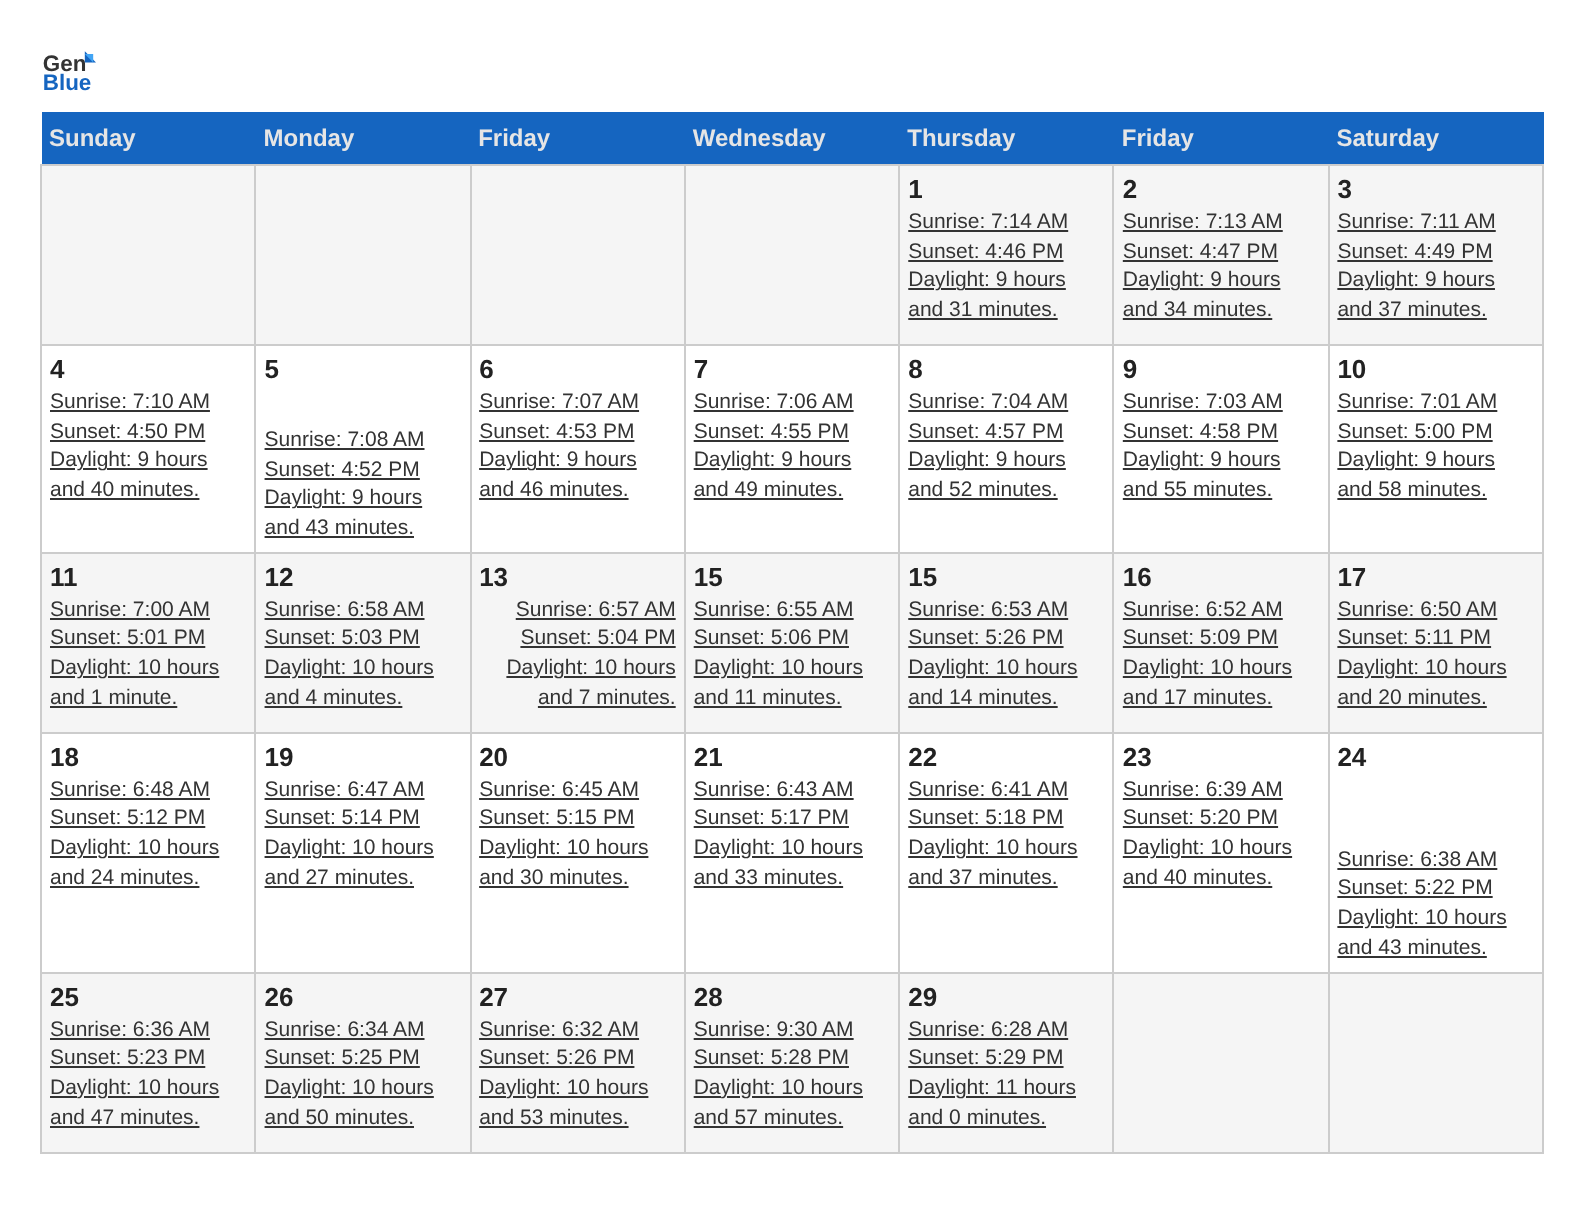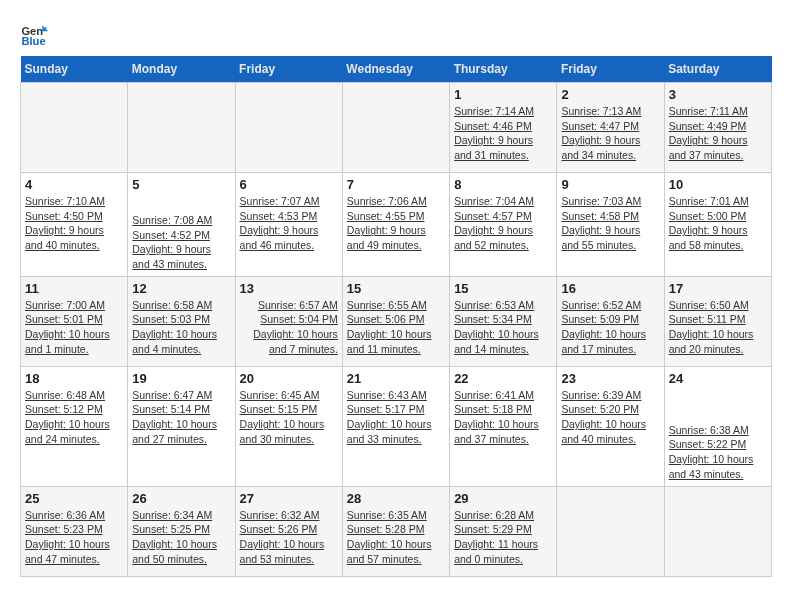--- a/index.html
+++ b/index.html
@@ -217,21 +217,21 @@
         <td>
           <div class="day-number">15</div>
           <div class="day-info" style="white-space: pre-line;">Sunrise: 6:55 AM
 Sunset: 5:06 PM
 Daylight: 10 hours
 and 11 minutes.</div>
         </td>
         <td>
           <div class="day-number">15</div>
           <div class="day-info" style="white-space: pre-line;">Sunrise: 6:53 AM
-Sunset: 5:34 PM
+Sunset: 5:26 PM
 Daylight: 10 hours
 and 14 minutes.</div>
         </td>
         <td>
           <div class="day-number">16</div>
           <div class="day-info" style="white-space: pre-line;">Sunrise: 6:52 AM
 Sunset: 5:09 PM
 Daylight: 10 hours
 and 17 minutes.</div>
         </td>
@@ -311,21 +311,21 @@
         </td>
         <td>
           <div class="day-number">27</div>
           <div class="day-info" style="white-space: pre-line;">Sunrise: 6:32 AM
 Sunset: 5:26 PM
 Daylight: 10 hours
 and 53 minutes.</div>
         </td>
         <td>
           <div class="day-number">28</div>
-          <div class="day-info" style="white-space: pre-line;">Sunrise: 6:35 AM
+          <div class="day-info" style="white-space: pre-line;">Sunrise: 9:30 AM
 Sunset: 5:28 PM
 Daylight: 10 hours
 and 57 minutes.</div>
         </td>
         <td>
           <div class="day-number">29</div>
           <div class="day-info" style="white-space: pre-line;">Sunrise: 6:28 AM
 Sunset: 5:29 PM
 Daylight: 11 hours
 and 0 minutes.</div>

